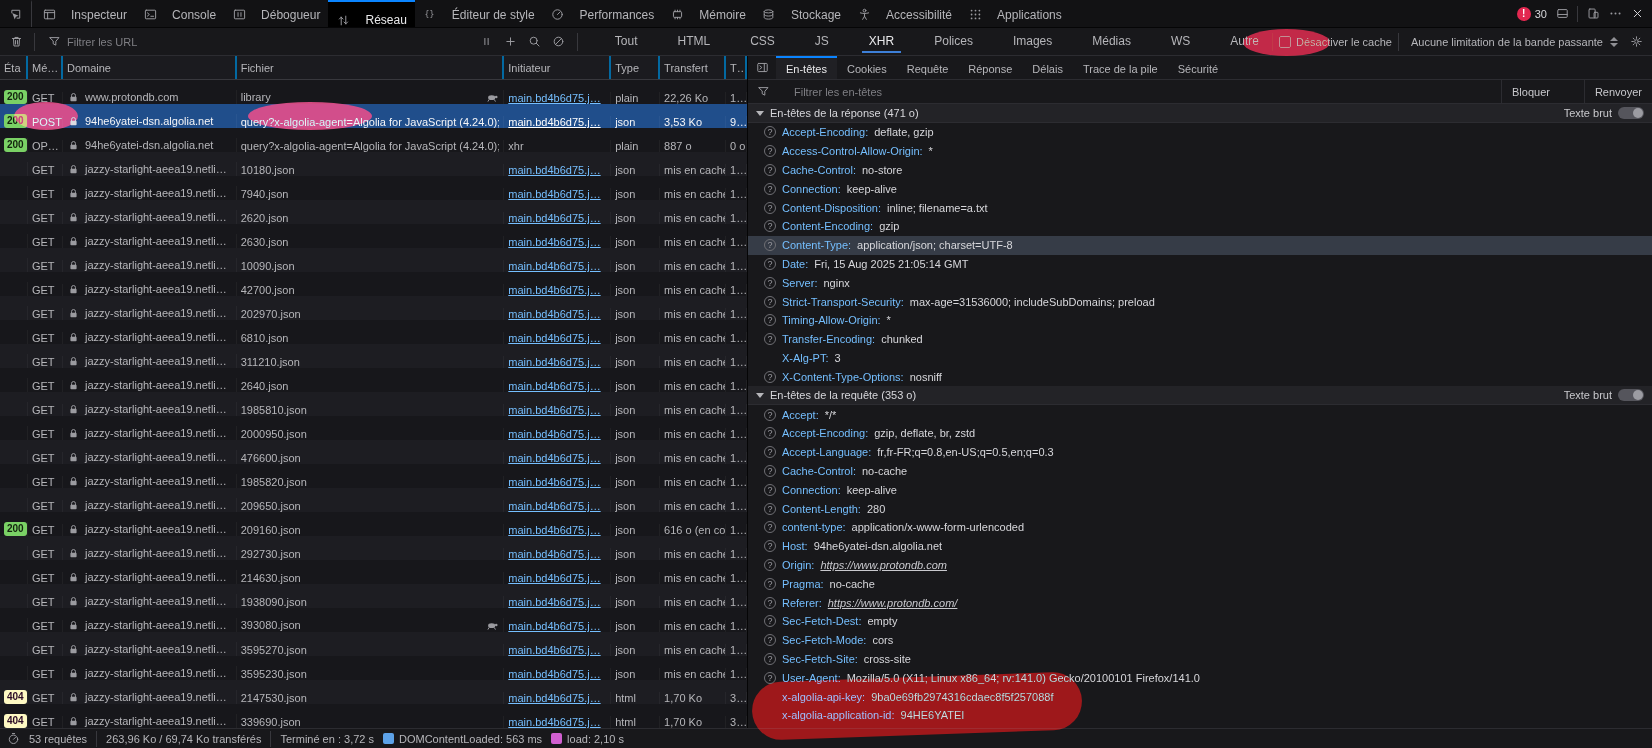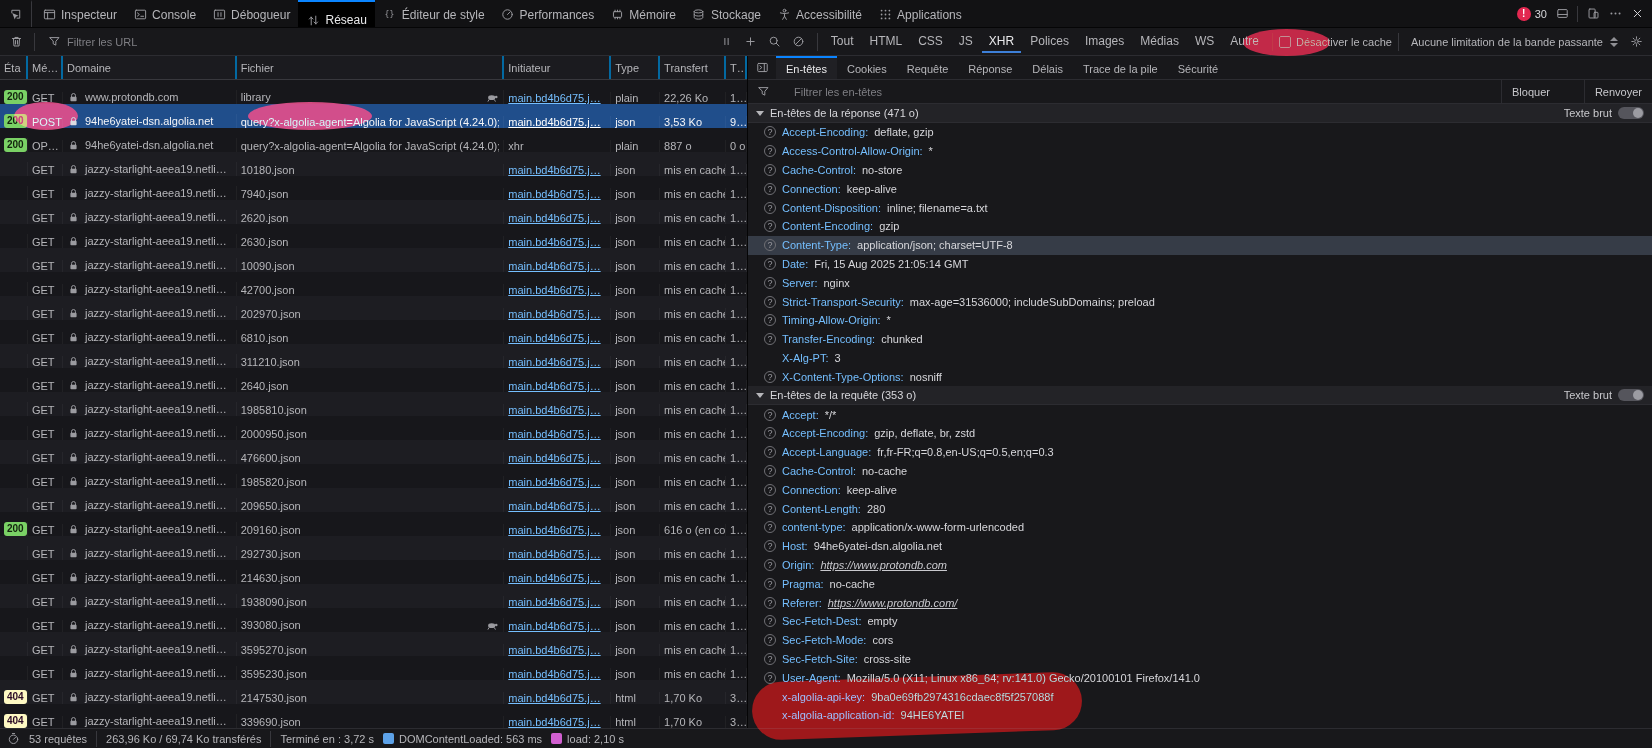--- a/index.html
+++ b/index.html
@@ -3,35 +3,35 @@
 <meta charset="utf-8">
 <style>
   * { box-sizing: border-box; margin: 0; padding: 0; }
   html,body { width:1652px; height:748px; overflow:hidden; }
   body { background:#17171b; color:#b6b6ba; font:11px "Liberation Sans",sans-serif; position:relative; }
   .ic { display:inline-flex; width:14px; height:14px; align-items:center; justify-content:center; color:#9b9ba0; flex:none; }
   .ic svg { display:block; }
 
   
   .topbar { height:28px; background:#121214; display:flex; align-items:stretch; border-bottom:1px solid #050506; }
-  .tab { display:flex; align-items:center; gap:5px; padding:0 8px; font-size:12px; color:#b6b6ba; border-top:2px solid transparent; cursor:default; }
+  .tab { display:flex; align-items:center; gap:15px; padding:0 8px; font-size:12px; color:#b6b6ba; border-top:2px solid transparent; cursor:default; }
   .tab.active { background:#000000; color:#eaeaec; border-top-color:#0a84ff;align-items:flex-end; }
   .picker { width:32px; justify-content:center; border-right:1px solid #38383d; margin-right:2px; }
   .topright { margin-left:auto; display:flex; align-items:center; gap:8px; padding:0 8px; }
   .errwrap { display:flex; align-items:center; gap:4px; color:#d7d7db; }
   .errdot { width:14px; height:14px; border-radius:50%; background:#e22850; color:#fff; font-weight:bold; font-size:10px; display:flex; align-items:center; justify-content:center; }
   .tsep { width:1px; height:16px; background:#38383d; }
 
   
   .toolbar2 { height:28px; background:#18181b; border-bottom:1px solid #2c2c31; display:flex; align-items:center; padding:0 4px;justify-content:space-between; }
   .tbtn { width:24px; height:24px; display:flex; align-items:center; justify-content:center; }
   .urlfilter { flex:1; display:flex; align-items:center; gap:6px; padding-left:6px; }
   input { background:transparent; border:none; outline:none; color:#d7d7db; font:11px "Liberation Sans",sans-serif; width:100%; }
   input::placeholder { color:#7f7f84; }
-  .typefilter { padding:3px 7px; font-size:12px; color:#b6b6ba; border-bottom:2px solid transparent; }
+  .typefilter { padding:3px 7px; font-size:12px; color:#b6b6ba; border-bottom:2px solid transparent;margin-left:24px; }
   .typefilter.active { color:#eaeaec; border-bottom-color:#3d7fd8; }
   .vsep { width:1px; height:18px; background:#38383d; margin:0 6px; flex:none; }
   .cachegroup { display:flex; align-items:center; gap:5px; }
   .cb { width:12px; height:12px; border:1px solid #8f8f94; border-radius:2px; background:transparent; }
   .throttle { display:flex; align-items:center; gap:7px; padding:0 6px; color:#b6b6ba; }
   .arrs { display:flex; flex-direction:column; gap:2px; }
   .arrs i { display:block; width:0; height:0; border-left:4px solid transparent; border-right:4px solid transparent; }
   .arrs .up { border-bottom:4px solid #8f8f94; }
   .arrs .dn { border-top:4px solid #8f8f94; }
 

